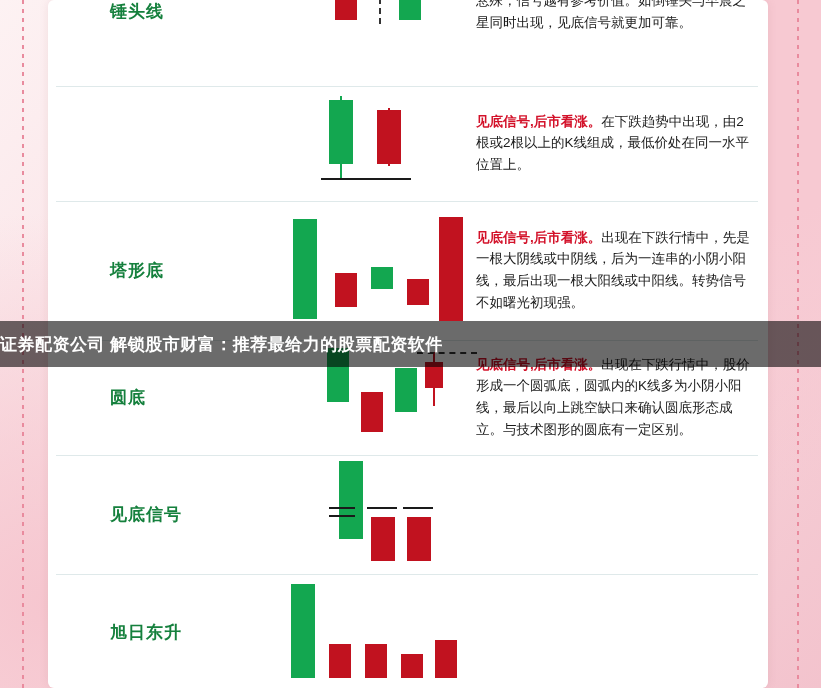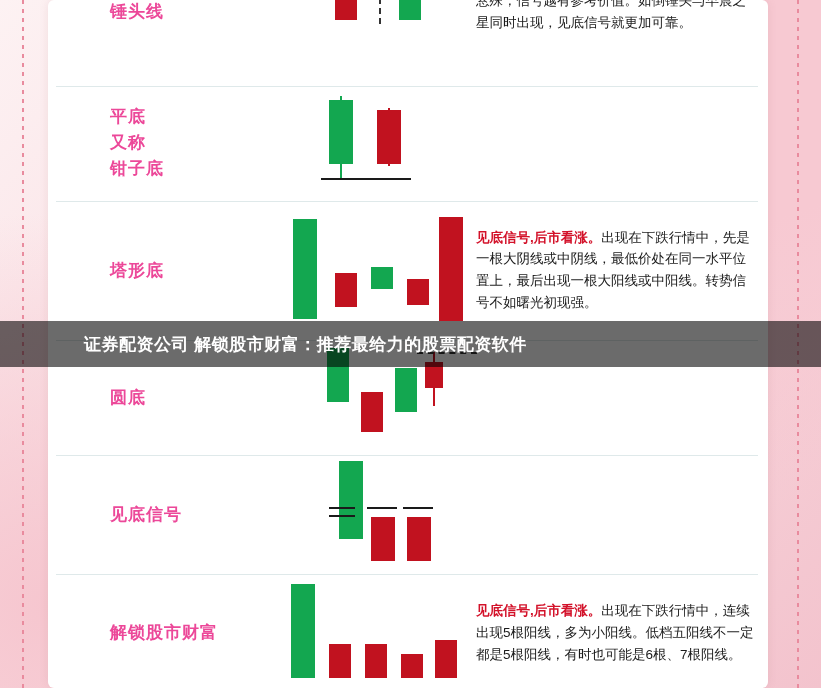--- a/index.html
+++ b/index.html
@@ -25,21 +25,21 @@
   .card{position:absolute;left:48px;top:0;width:720px;bottom:0;
         background:#ffffff;border-radius:6px;box-shadow:0 0 10px rgba(160,90,105,.12);}
 
   .table{position:absolute;left:0;top:0;right:0;bottom:0;}
 
   .row{position:absolute;left:8px;right:10px;border-bottom:1px solid #dfe9ea;}
   .row .inner{position:relative;height:100%;}
 
   .label{
     position:absolute;left:54px;top:50%;transform:translateY(-50%);
-    color:#ec4899;font-weight:bold;font-size:17px;line-height:1.55;
+    color:#15803d;font-weight:bold;font-size:17px;line-height:1.55;
     letter-spacing:1px;white-space:pre-line;text-align:left;
   }
 
   .chart{position:absolute;left:215px;top:0;width:190px;height:100%;}
   .desc{
     position:absolute;left:420px;right:4px;top:50%;transform:translateY(-50%);
     font-size:13.5px;line-height:1.62;color:#1a1a1a;
   }
   .desc .hl{color:#d3122a;font-weight:bold;}
 
@@ -49,21 +49,21 @@
   .cdl .body{position:absolute;left:0;right:0;}
   .green .wick,.green .body{background:#13a750;}
   .red .wick,.red .body{background:#c1121f;}
   .dash{position:absolute;border-left:2px dashed #333;}
   .dashh{position:absolute;border-top:2px dashed #333;}
   .line2{position:absolute;height:2px;background:#1a1a1a;}
 
   
   .banner{position:absolute;left:0;right:0;top:321px;height:46px;
       background:rgba(0,0,0,.58);display:flex;align-items:center;}
-  .banner span{color:#fff;font-size:17px;font-weight:bold;letter-spacing:.5px;padding-left:84px;}
+  .banner span{color:#fff;font-size:17px;font-weight:bold;letter-spacing:.5px;}
 </style>
 </head>
 <body>
 
 <div class="bg-wrap"></div>
 <div class="dot-left"></div>
 <div class="dot-right"></div>
 
 <div class="card">
   <div class="table">
@@ -81,34 +81,32 @@
 
             <div class="body" style="top:0;height:36px;"></div>
           </div>
         </div>
         <div class="desc"><span>悬殊，信号越有参考价值。如倒锤头与早晨之星同时出现，见底信号就更加可靠。</span></div>
       </div>
     </div>
 
     <div class="row" style="top:86px;height:115px;">
       <div class="inner">
-        <div class="label">平底
-又称
-钳子底</div>
         <div class="chart">
           <div class="cdl green" style="left:58px;top:14px;width:24px;height:70px;">
             <div class="wick" style="top:-4px;height:82px;"></div>
             <div class="body" style="top:0;height:64px;"></div>
           </div>
           <div class="cdl red" style="left:106px;top:24px;width:24px;height:56px;">
             <div class="wick" style="top:-2px;height:58px;"></div>
             <div class="body" style="top:0;height:54px;"></div>
           </div>
           <div class="line2" style="left:50px;top:92px;width:90px;"></div>
         </div>
+        <div class="desc"><span class="hl">见底信号,后市看涨。</span><span>在下跌趋势中出现，由2根或2根以上的K线组成，最低价处在同一水平位置上。</span></div>
       </div>
     </div>
 
     <div class="row" style="top:201px;height:139px;">
       <div class="inner">
         <div class="label">塔形底</div>
         <div class="chart">
           <div class="cdl green" style="left:22px;top:18px;width:24px;height:100px;">
             <div class="body" style="top:0;height:100px;"></div>
           </div>
@@ -118,21 +116,21 @@
           <div class="cdl green" style="left:100px;top:66px;width:22px;height:22px;">
             <div class="body" style="top:0;height:22px;"></div>
           </div>
           <div class="cdl red" style="left:136px;top:78px;width:22px;height:26px;">
             <div class="body" style="top:0;height:26px;"></div>
           </div>
           <div class="cdl red" style="left:168px;top:16px;width:24px;height:104px;">
             <div class="body" style="top:0;height:104px;"></div>
           </div>
         </div>
-        <div class="desc"><span class="hl">见底信号,后市看涨。</span><span>出现在下跌行情中，先是一根大阴线或中阴线，最低价处在同一水平位置上，最后出现一根大阳线或中阳线。转势信号不如曙光初现强。</span></div>
+        <div class="desc"><span class="hl">见底信号,后市看涨。</span><span>出现在下跌行情中，先是一根大阴线或中阴线，后为一连串的小阴小阳线，最后出现一根大阳线或中阳线。转势信号不如曙光初现强。</span></div>
       </div>
     </div>
 
     <div class="row" style="top:340px;height:115px;">
       <div class="inner">
         <div class="label">圆底</div>
         <div class="chart">
           <div class="cdl green" style="left:56px;top:8px;width:22px;height:54px;">
             <div class="body" style="top:0;height:54px;"></div>
           </div>
@@ -141,20 +139,21 @@
           </div>
           <div class="cdl green" style="left:124px;top:28px;width:22px;height:44px;">
             <div class="body" style="top:0;height:44px;"></div>
           </div>
           <div class="cdl red" style="left:154px;top:22px;width:18px;height:38px;">
             <div class="wick" style="top:-10px;height:54px;"></div>
             <div class="body" style="top:0;height:26px;"></div>
           </div>
           <div class="dashh" style="left:146px;top:12px;width:60px;"></div>
         </div>
+        <div class="desc"><span class="hl">见底信号,后市看涨。</span><span>出现在下跌行情中，股价形成一个圆弧底，圆弧内的K线多为小阴小阳线，最后以向上跳空缺口来确认圆底形态成立。与技术图形的圆底有一定区别。</span></div>
       </div>
     </div>
 
     <div class="row" style="top:455px;height:119px;">
       <div class="inner">
         <div class="label">见底信号</div>
         <div class="chart">
           <div class="cdl green" style="left:68px;top:6px;width:24px;height:78px;">
             <div class="body" style="top:0;height:78px;"></div>
           </div>
@@ -167,39 +166,38 @@
           <div class="line2" style="left:58px;top:52px;width:26px;"></div>
           <div class="line2" style="left:58px;top:60px;width:26px;"></div>
           <div class="line2" style="left:96px;top:52px;width:30px;"></div>
           <div class="line2" style="left:132px;top:52px;width:30px;"></div>
         </div>
       </div>
     </div>
 
     <div class="row" style="top:574px;height:118px;border-bottom:none;">
       <div class="inner">
-        <div class="label">解锁股市财富</div>
+        <div class="label">旭日东升</div>
         <div class="chart">
           <div class="cdl green" style="left:20px;top:10px;width:24px;height:94px;">
             <div class="body" style="top:0;height:94px;"></div>
           </div>
           <div class="cdl red" style="left:58px;top:70px;width:22px;height:34px;">
             <div class="body" style="top:0;height:34px;"></div>
           </div>
           <div class="cdl red" style="left:94px;top:70px;width:22px;height:34px;">
             <div class="body" style="top:0;height:34px;"></div>
           </div>
           <div class="cdl red" style="left:130px;top:80px;width:22px;height:24px;">
             <div class="body" style="top:0;height:24px;"></div>
           </div>
           <div class="cdl red" style="left:164px;top:66px;width:22px;height:38px;">
             <div class="body" style="top:0;height:38px;"></div>
           </div>
         </div>
-        <div class="desc"><span class="hl">见底信号,后市看涨。</span><span>出现在下跌行情中，连续出现5根阳线，多为小阳线。低档五阳线不一定都是5根阳线，有时也可能是6根、7根阳线。</span></div>
       </div>
     </div>
 
   </div>
 </div>
 
 <div class="banner">
   <span>证券配资公司 解锁股市财富：推荐最给力的股票配资软件</span>
 </div>
 

